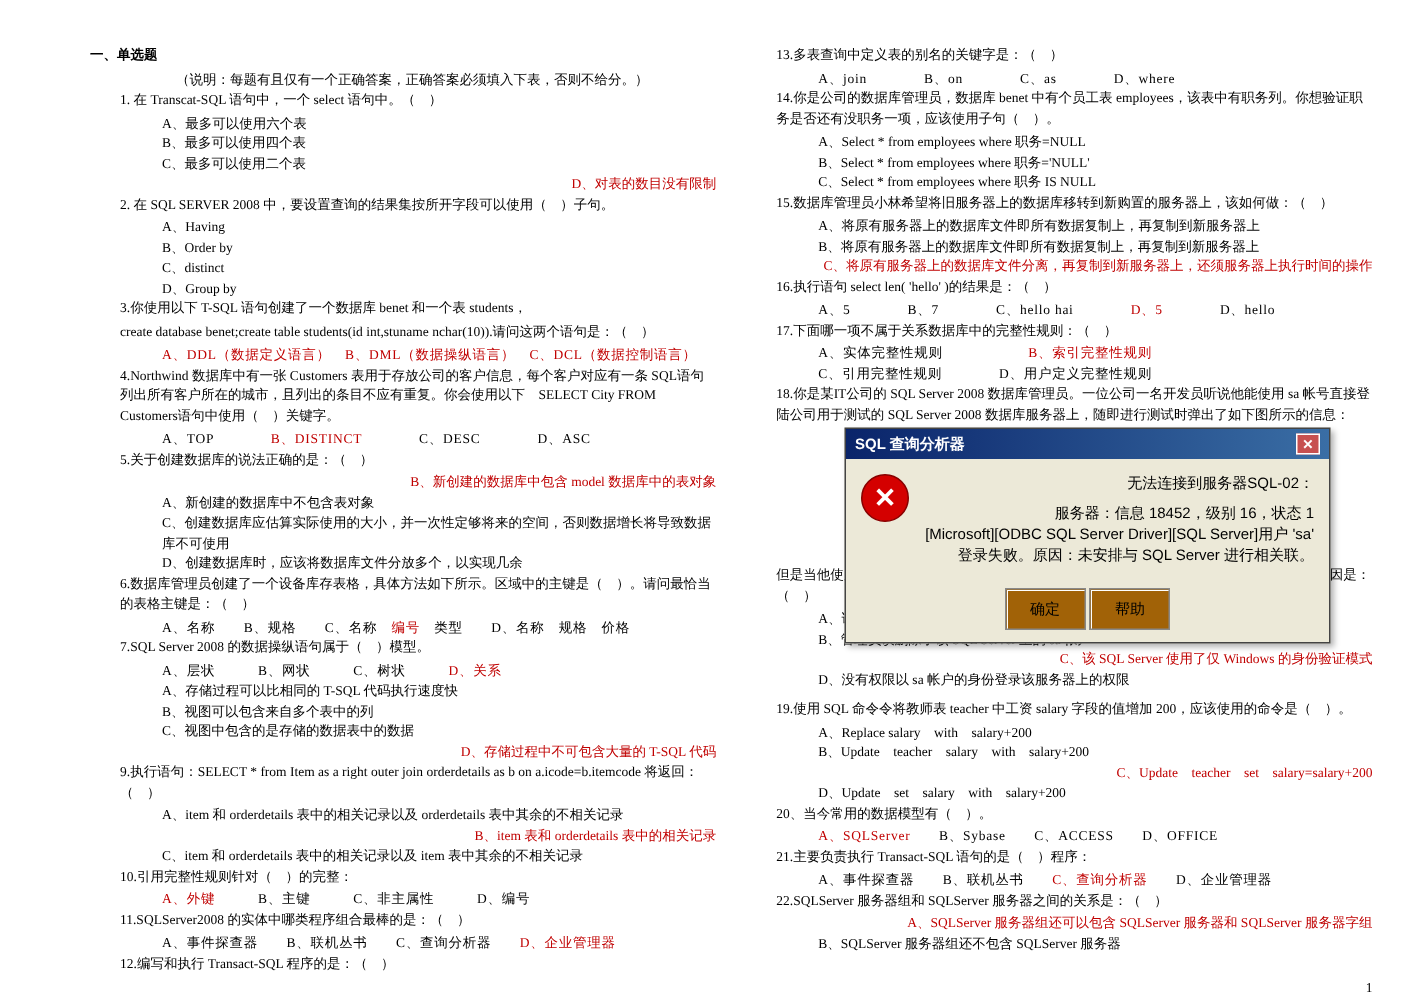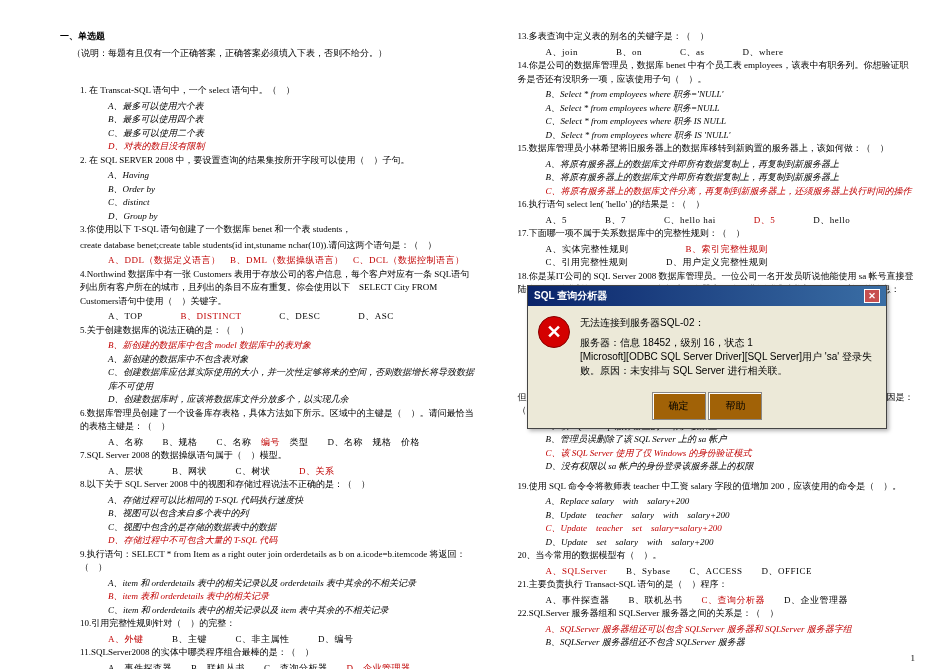--- a/index.html
+++ b/index.html
@@ -17,44 +17,44 @@
     .col {
       flex: 1;
       padding: 0 10px;
     }
     .section-title {
       font-weight: bold;
       margin-bottom: 4px;
     }
     .sub-note {
       margin-left: 12px;
-      margin-bottom: 24px;
+      margin-bottom: 0;
+      text-align: center;
     }
     .q {
       margin-left: 20px;
       margin-bottom: 2px;
       line-height: 1.5;
     }
     .opt {
       margin-left: 48px;
       line-height: 1.5;
-      font-style: italic;
     }
     .opt-row {
       margin-left: 48px;
       line-height: 1.5;
       letter-spacing: 0.5px;
     }
-    .red { color: #c00000; }
+    .red { color: #c00000; text-align: right; }
     
     .dialog {
       position: absolute;
       right: 58px;
       top: 285px;
-      width: 360px;
+      width: 324px;
       border: 1px solid #444;
       background: #ece9d8;
       font-family: "SimSun", Tahoma, sans-serif;
       font-size: 10px;
       box-shadow: 2px 2px 4px rgba(0,0,0,0.3);
     }
     .dialog-title {
       background: linear-gradient(to right, #0a246a, #3a6ea5);
       color: #fff;
       padding: 3px 6px;
@@ -92,20 +92,21 @@
       justify-content: center;
       color: #fff;
       font-weight: bold;
       font-size: 18px;
       flex-shrink: 0;
       border: 1px solid #800;
     }
     .dialog-text {
       font-size: 10px;
       line-height: 1.4;
+      text-align: right;
     }
     .dialog-btns {
       text-align: center;
       padding: 4px 0 8px 0;
     }
     .dialog-btn {
       background: #a16207;
       border: 1px solid #888;
       padding: 6px 16px;
       font-size: 10px;
@@ -149,21 +150,20 @@
   <div class="opt">A、新创建的数据库中不包含表对象</div>
   <div class="opt">C、创建数据库应估算实际使用的大小，并一次性定够将来的空间，否则数据增长将导致数据库不可使用</div>
   <div class="opt">D、创建数据库时，应该将数据库文件分放多个，以实现几余</div>
 
   <div class="q">6.数据库管理员创建了一个设备库存表格，具体方法如下所示。区域中的主键是（　）。请问最恰当的表格主键是：（　）</div>
   <div class="opt-row">A、名称　　B、规格　　C、名称　<span class="red">编号</span>　类型　　D、名称　规格　价格</div>
 
   <div class="q">7.SQL Server 2008 的数据操纵语句属于（　）模型。</div>
   <div class="opt-row">A、层状　　　B、网状　　　C、树状　　　<span class="red">D、关系</span></div>
 
-  <div class="q">8.以下关于 SQL Server 2008 中的视图和存储过程说法不正确的是：（　）</div>
   <div class="opt">A、存储过程可以比相同的 T-SQL 代码执行速度快</div>
   <div class="opt">B、视图可以包含来自多个表中的列</div>
   <div class="opt">C、视图中包含的是存储的数据表中的数据</div>
   <div class="opt red">D、存储过程中不可包含大量的 T-SQL 代码</div>
 
   <div class="q">9.执行语句：SELECT * from Item as a right outer join orderdetails as b on a.icode=b.itemcode 将返回：（　）</div>
   <div class="opt">A、item 和 orderdetails 表中的相关记录以及 orderdetails 表中其余的不相关记录</div>
   <div class="opt red">B、item 表和 orderdetails 表中的相关记录</div>
   <div class="opt">C、item 和 orderdetails 表中的相关记录以及 item 表中其余的不相关记录</div>
 
@@ -175,24 +175,23 @@
 
   <div class="q">12.编写和执行 Transact-SQL 程序的是：（　）</div>
 
 </div>
 
 <div class="col">
   <div class="q">13.多表查询中定义表的别名的关键字是：（　）</div>
   <div class="opt-row">A、join　　　　B、on　　　　C、as　　　　D、where</div>
 
   <div class="q">14.你是公司的数据库管理员，数据库 benet 中有个员工表 employees，该表中有职务列。你想验证职务是否还有没职务一项，应该使用子句（　）。</div>
+  <div class="opt">A、Select * from employees where 职务=NULL</div>
   <div class="opt">B、Select * from employees where 职务='NULL'</div>
-  <div class="opt">A、Select * from employees where 职务=NULL</div>
   <div class="opt">C、Select * from employees where 职务 IS NULL</div>
-  <div class="opt">D、Select * from employees where 职务 IS 'NULL'</div>
 
   <div class="q">15.数据库管理员小林希望将旧服务器上的数据库移转到新购置的服务器上，该如何做：（　）</div>
   <div class="opt">A、将原有服务器上的数据库文件即所有数据复制上，再复制到新服务器上</div>
   <div class="opt">B、将原有服务器上的数据库文件即所有数据复制上，再复制到新服务器上</div>
   <div class="opt red">C、将原有服务器上的数据库文件分离，再复制到新服务器上，还须服务器上执行时间的操作</div>
 
   <div class="q">16.执行语句 select len( 'hello' )的结果是：（　）</div>
   <div class="opt-row">A、5　　　　B、7　　　　C、hello hai　　　　<span class="red">D、5</span>　　　　D、hello</div>
 
   <div class="q">17.下面哪一项不属于关系数据库中的完整性规则：（　）</div>

